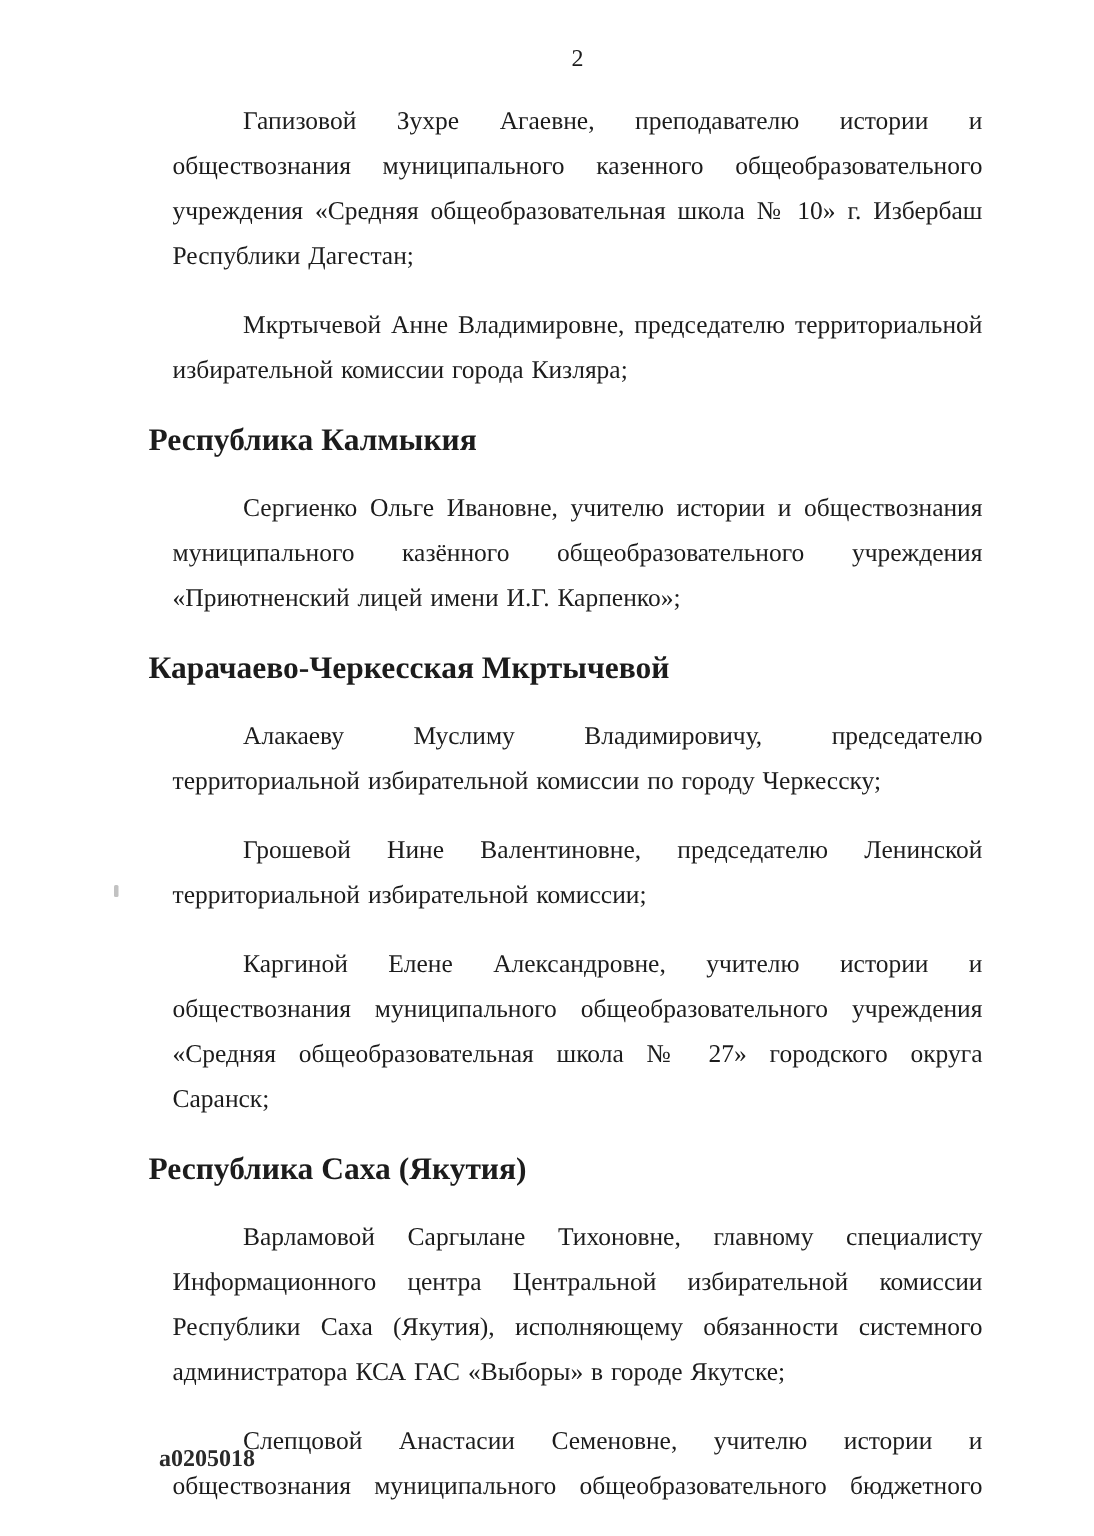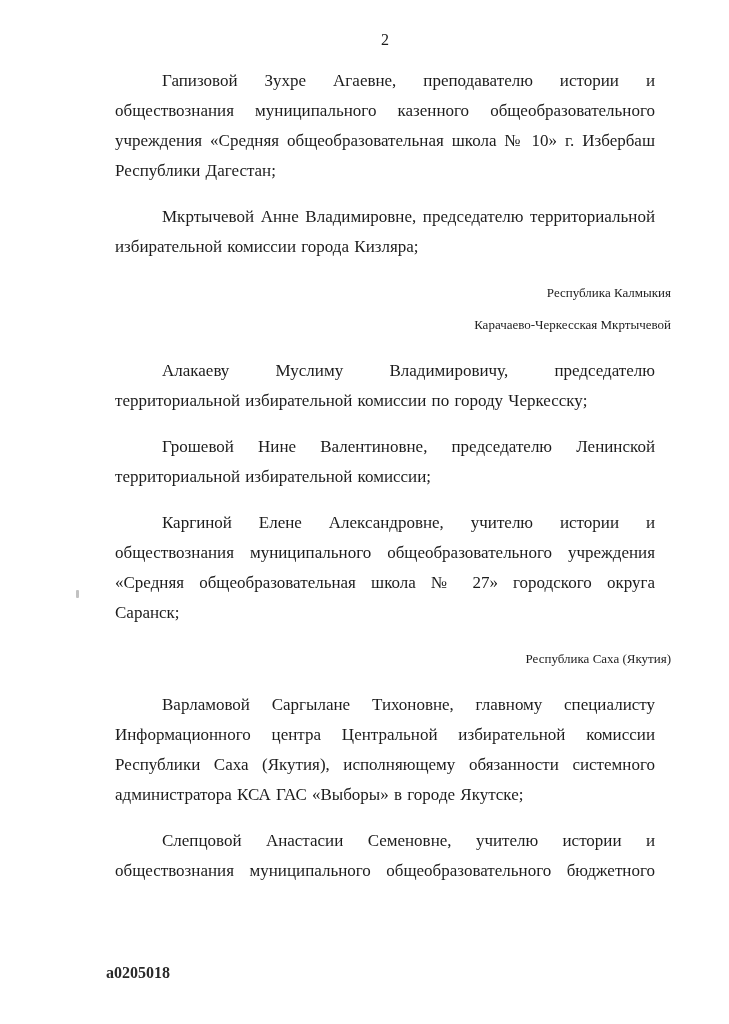--- a/index.html
+++ b/index.html
@@ -38,24 +38,24 @@
     line-height: 30px;
     text-align: justify;
     text-indent: 47px;
     word-spacing: 1px;
   }
   .para-cut {
     text-align-last: justify;
   }
   .heading {
     margin: 2px 0;
-    font-size: 13px;
+    font-size: 21px;
     line-height: 30px;
-    font-weight: normal;
-    text-align: right;
+    font-weight: bold;
+    text-align: left;
     text-indent: 0;
   }
   .footer-code {
     position: absolute;
     left: 106px;
     top: 966px;
     font-size: 16px;
     line-height: 14px;
     color: #2a2a2a;
     font-weight: bold;
@@ -78,20 +78,21 @@
 
     <div class="page-number">2</div>
 
     <p class="para">Гапизовой Зухре Агаевне, преподавателю истории и обществознания муниципального казенного общеобразовательного учреждения «Средняя общеобразовательная школа № 10» г. Избербаш Республики Дагестан;</p>
 
 
     <p class="para">Мкртычевой Анне Владимировне, председателю территориальной избирательной комиссии города Кизляра;</p>
 
     <h2 class="heading">Республика Калмыкия</h2>
 
+    <p class="para">Сергиенко Ольге Ивановне, учителю истории и обществознания муниципального казённого общеобразовательного учреждения «Приютненский лицей имени И.Г. Карпенко»;</p>
 
     <h2 class="heading">Карачаево-Черкесская Мкртычевой</h2>
 
     <p class="para">Алакаеву Муслиму Владимировичу, председателю территориальной избирательной комиссии по городу Черкесску;</p>
 
 
     <p class="para">Грошевой Нине Валентиновне, председателю Ленинской территориальной избирательной комиссии;</p>
 
     <p class="para">Каргиной Елене Александровне, учителю истории и обществознания муниципального общеобразовательного учреждения «Средняя общеобразовательная школа № 27» городского округа Саранск;</p>
 

